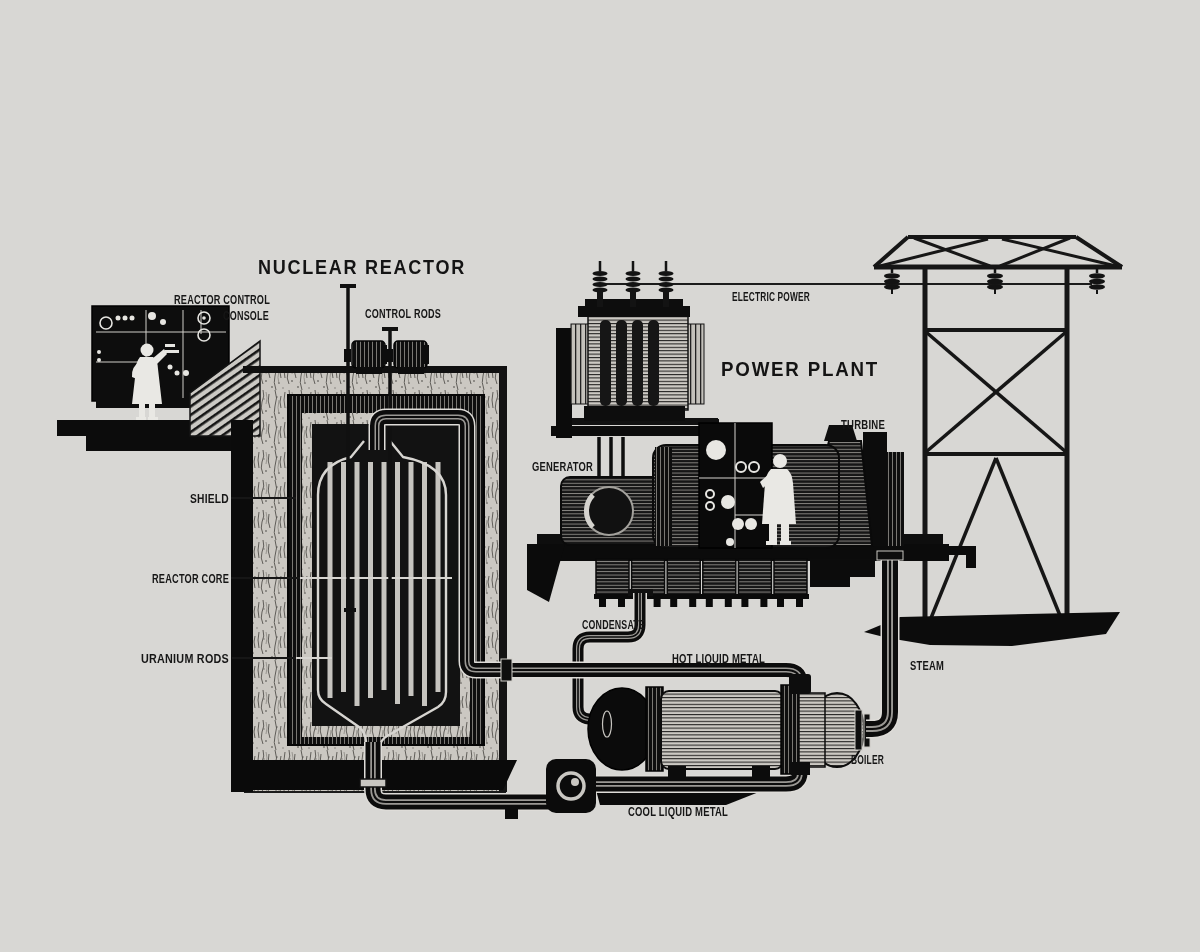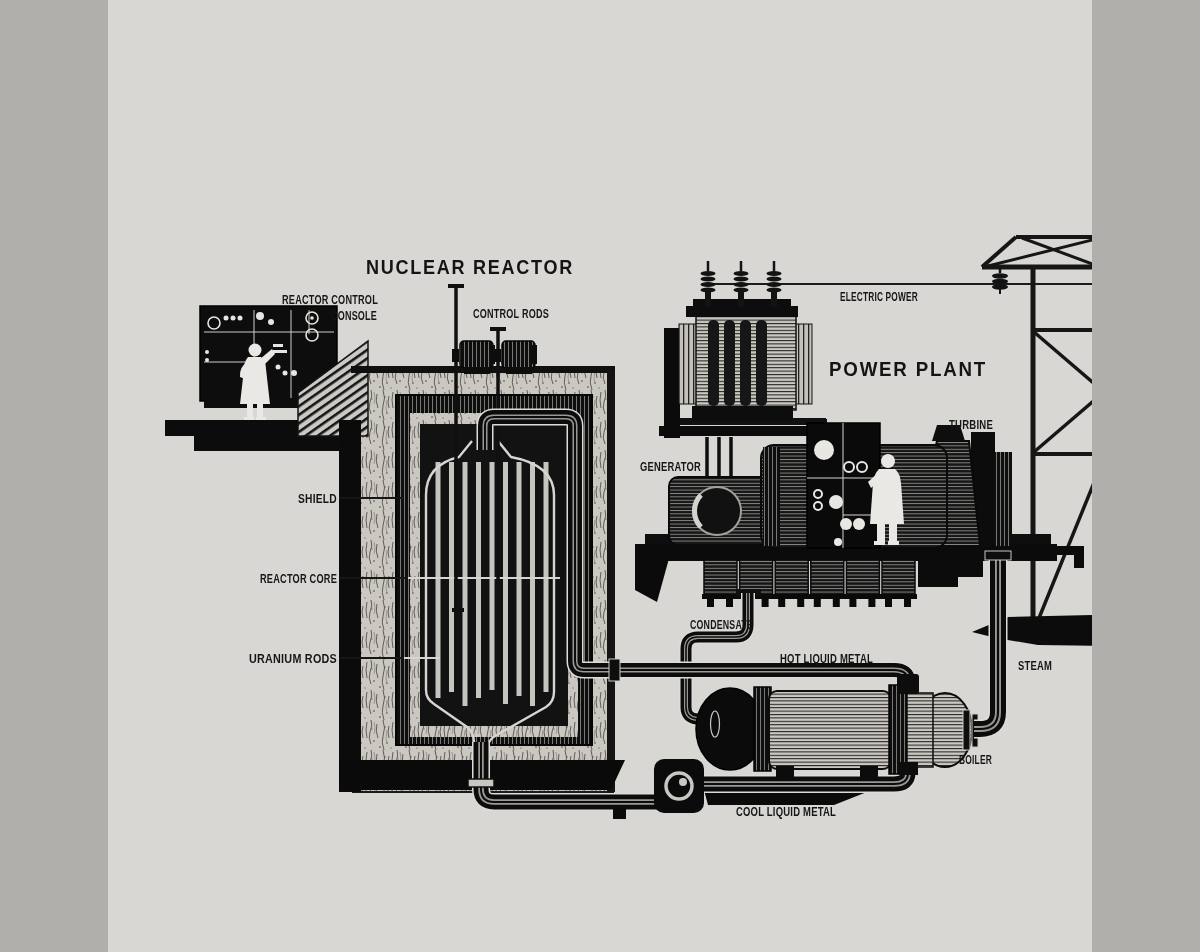--- a/index.html
+++ b/index.html
@@ -1,17 +1,17 @@
 <!DOCTYPE html>
 <html><head>
 <meta charset="utf-8">
 <style>
   html,body{margin:0;padding:0;background:#b0afac;}
   #stage{
-    position:relative;width:984px;height:952px;margin:0 auto;
+    position:relative;width:1200px;height:952px;margin:0 auto;
     background:#d8d7d4;overflow:hidden;
     font-family:"Liberation Sans",sans-serif;
   }
   svg{position:absolute;left:0;top:0;}
   .ttl{font-family:"Liberation Sans",sans-serif;font-weight:bold;font-size:21px;fill:#141414;letter-spacing:2px;}
   .lbl{font-family:"Liberation Sans",sans-serif;font-weight:bold;font-size:13px;fill:#161616;letter-spacing:.3px;}
   .wln{stroke:#d7d5d1;fill:none;}
   .figure{fill:#e9e8e4;}
   .po{fill:none;stroke:#dedcd8;}
   .pb{fill:none;stroke:#0c0c0c;}

